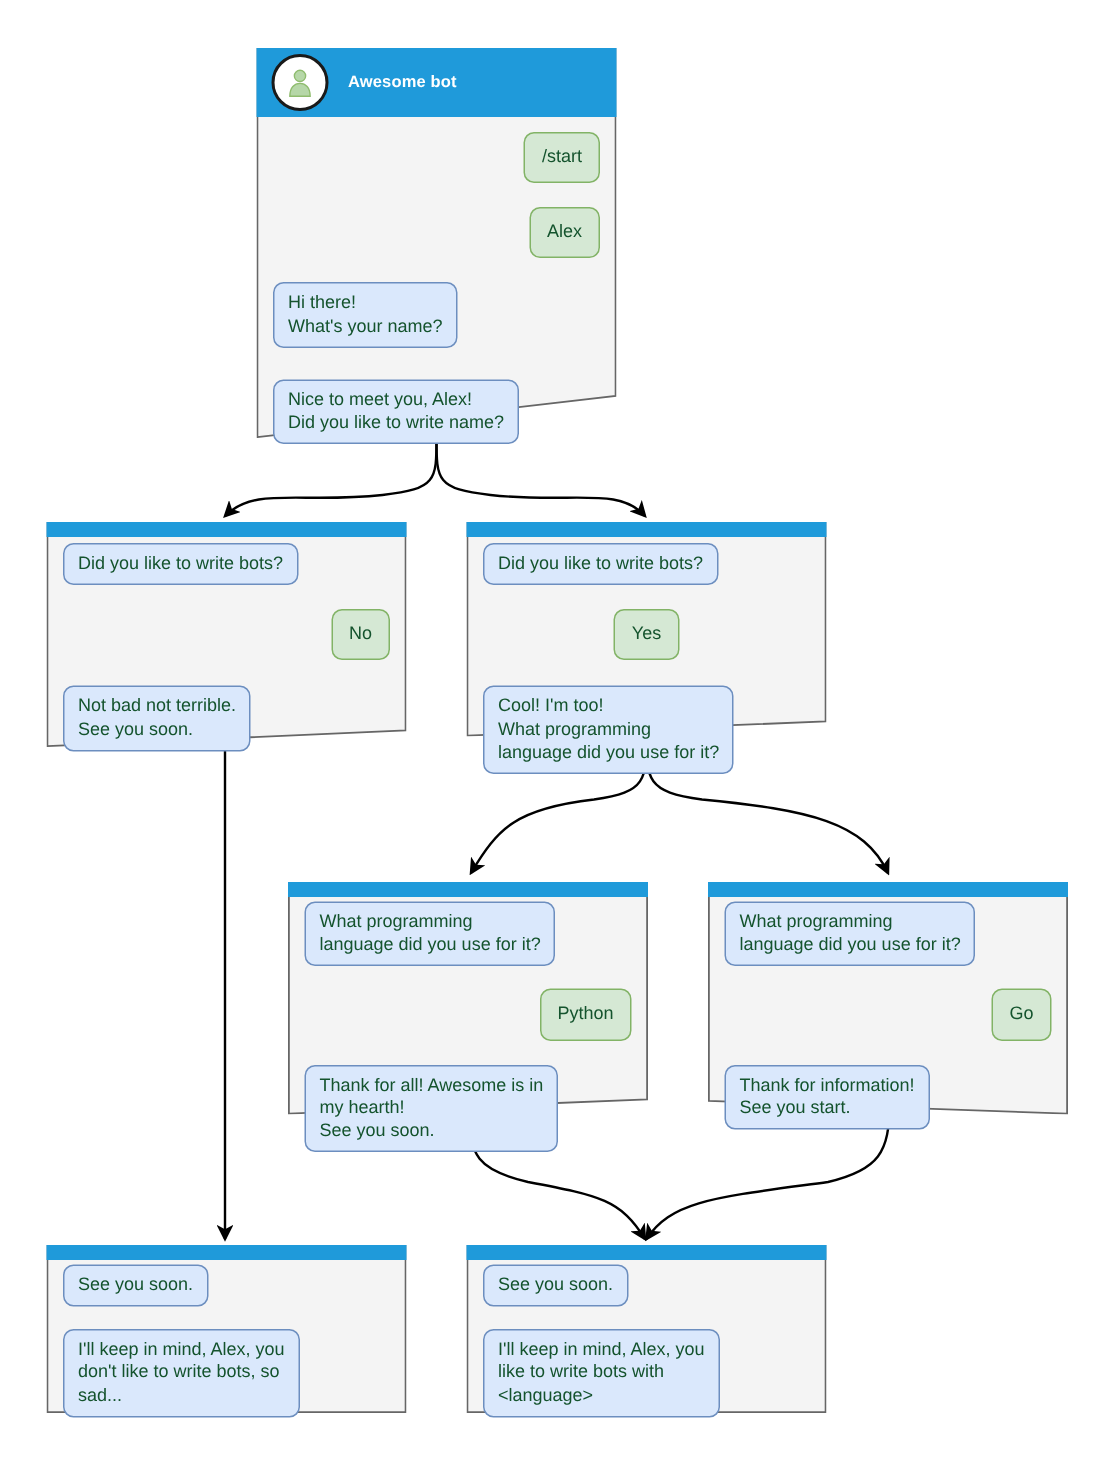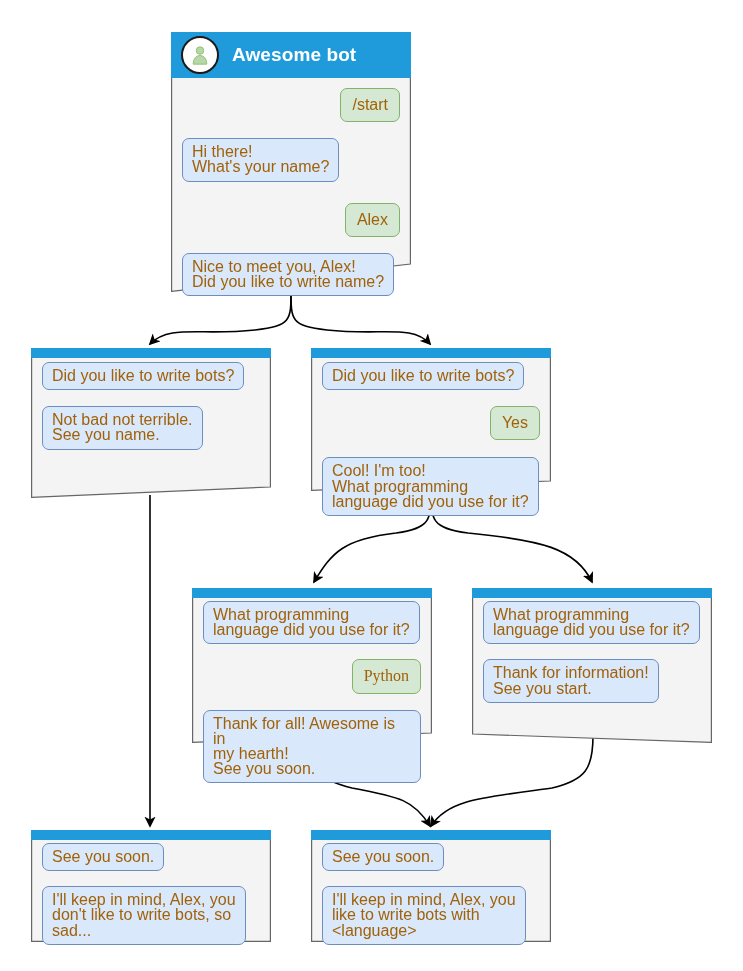--- a/index.html
+++ b/index.html
@@ -75,21 +75,21 @@
     background: #ffffff;
     border: 2px solid #1a1a1a;
     box-sizing: border-box;
     display: flex;
     align-items: center;
     justify-content: center;
     flex: 0 0 auto;
   }
   .bot-title {
     color: #ffffff;
-    font-size: 19px;
+    font-size: 11px;
     font-weight: bold;
     margin-left: 13px;
     letter-spacing: 0.1px;
   }
 
   .bubbles {
     position: absolute;
     left: 0;
     width: 100%;
     box-sizing: border-box;
@@ -99,23 +99,23 @@
   .row {
     display: flex;
     width: 100%;
   }
   .row.left  { justify-content: flex-start; }
   .row.right { justify-content: flex-end; }
 
   .bubble {
     border-radius: 7px;
     padding: 5px 9px 6px 9px;
-    font-size: 16px;
+    font-size: 12px;
     line-height: 15.2px;
-    color: #a16207;
+    color: #14532d;
     box-sizing: border-box;
     white-space: pre-line;
     border-width: 1px;
     border-style: solid;
   }
   .bubble.bot {
     background: #dae8fc;
     border-color: #6c8ebf;
   }
   .bubble.user {
@@ -165,64 +165,67 @@
             <path d="M4.6 22 C4.6 15.6 8 12.6 12 12.6 C16 12.6 19.4 15.6 19.4 22 Z" fill="#b6d7a8" stroke="#8fbc6e" stroke-width="1"></path>
           </svg>
         </div>
         <div class="bot-title">Awesome bot</div>
       </div>
 
       <div class="bubbles" style="top:56px;">
         <div class="row right" style="margin-bottom:16px;">
           <div class="bubble user pad-user">/start</div>
         </div>
+        <div class="row right" style="margin-bottom:16px;">
+          <div class="bubble user pad-user">Alex</div>
+        </div>
         <div class="row left" style="margin-bottom:21px;">
           <div class="bubble bot">Hi there!
 What's your name?</div>
         </div>
-        <div class="row right" style="margin-bottom:16px;">
-          <div class="bubble user pad-user">Alex</div>
-        </div>
         <div class="row left">
           <div class="bubble bot">Nice to meet you, Alex!
 Did you like to write name?</div>
         </div>
       </div>
     </div>
   </div>
 
   <div class="node" style="left:31px; top:348px; width:240px; height:150px;">
     <svg class="node-skew" viewBox="0 0 240 150" preserveAspectRatio="none">
       <polygon points="0.6,0.6 239.4,0.6 239.4,139 0.6,149.4" fill="#f4f4f4" stroke="#666666" stroke-width="1.2"></polygon>
     </svg>
     <div class="node-content" style="height:150px;">
       <div class="titlebar thin"></div>
       <div class="bubbles" style="top:14px;">
         <div class="row left" style="margin-bottom:16px;">
           <div class="bubble bot">Did you like to write bots?</div>
         </div>
+        <div class="row right" style="margin-bottom:17px;">
+          <div class="bubble user pad-user">No</div>
+        </div>
         <div class="row left">
           <div class="bubble bot">Not bad not terrible.
-See you name.</div>
+See you soon.</div>
         </div>
       </div>
     </div>
   </div>
 
   <div class="node" style="left:311px; top:348px; width:240px; height:143px;">
     <svg class="node-skew" viewBox="0 0 240 143" preserveAspectRatio="none">
       <polygon points="0.6,0.6 239.4,0.6 239.4,133 0.6,142.4" fill="#f4f4f4" stroke="#666666" stroke-width="1.2"></polygon>
     </svg>
     <div class="node-content" style="height:143px;">
       <div class="titlebar thin"></div>
       <div class="bubbles" style="top:14px;">
         <div class="row left" style="margin-bottom:16px;">
           <div class="bubble bot">Did you like to write bots?</div>
         </div>
-        <div class="row right" style="margin-bottom:17px;">
+        <div class="row right" style="margin-bottom:17px;justify-content:center;">
           <div class="bubble user pad-user">Yes</div>
         </div>
         <div class="row left">
           <div class="bubble bot">Cool! I'm too!
 What programming
 language did you use for it?</div>
         </div>
       </div>
     </div>
   </div>
@@ -231,21 +234,21 @@
     <svg class="node-skew" viewBox="0 0 240 155" preserveAspectRatio="none">
       <polygon points="0.6,0.6 239.4,0.6 239.4,145 0.6,154.4" fill="#f4f4f4" stroke="#666666" stroke-width="1.2"></polygon>
     </svg>
     <div class="node-content" style="height:155px;">
       <div class="titlebar thin"></div>
       <div class="bubbles" style="top:13px;">
         <div class="row left" style="margin-bottom:15px;">
           <div class="bubble bot">What programming
 language did you use for it?</div>
         </div>
-        <div class="row right" style="margin-bottom:16px;font-family:Liberation Serif, serif;">
+        <div class="row right" style="margin-bottom:16px;">
           <div class="bubble user pad-user">Python</div>
         </div>
         <div class="row left">
           <div class="bubble bot">Thank for all! Awesome is in
 my hearth!
 See you soon.</div>
         </div>
       </div>
     </div>
   </div>
@@ -254,20 +257,23 @@
     <svg class="node-skew" viewBox="0 0 240 155" preserveAspectRatio="none">
       <polygon points="0.6,0.6 239.4,0.6 239.4,154.4 0.6,146" fill="#f4f4f4" stroke="#666666" stroke-width="1.2"></polygon>
     </svg>
     <div class="node-content" style="height:155px;">
       <div class="titlebar thin"></div>
       <div class="bubbles" style="top:13px;">
         <div class="row left" style="margin-bottom:15px;">
           <div class="bubble bot">What programming
 language did you use for it?</div>
         </div>
+        <div class="row right" style="margin-bottom:16px;">
+          <div class="bubble user pad-user">Go</div>
+        </div>
         <div class="row left">
           <div class="bubble bot">Thank for information!
 See you start.</div>
         </div>
       </div>
     </div>
   </div>
 
   <div class="node" style="left:31px; top:830px; width:240px; height:112px;">
     <svg class="node-skew" viewBox="0 0 240 112" preserveAspectRatio="none">

